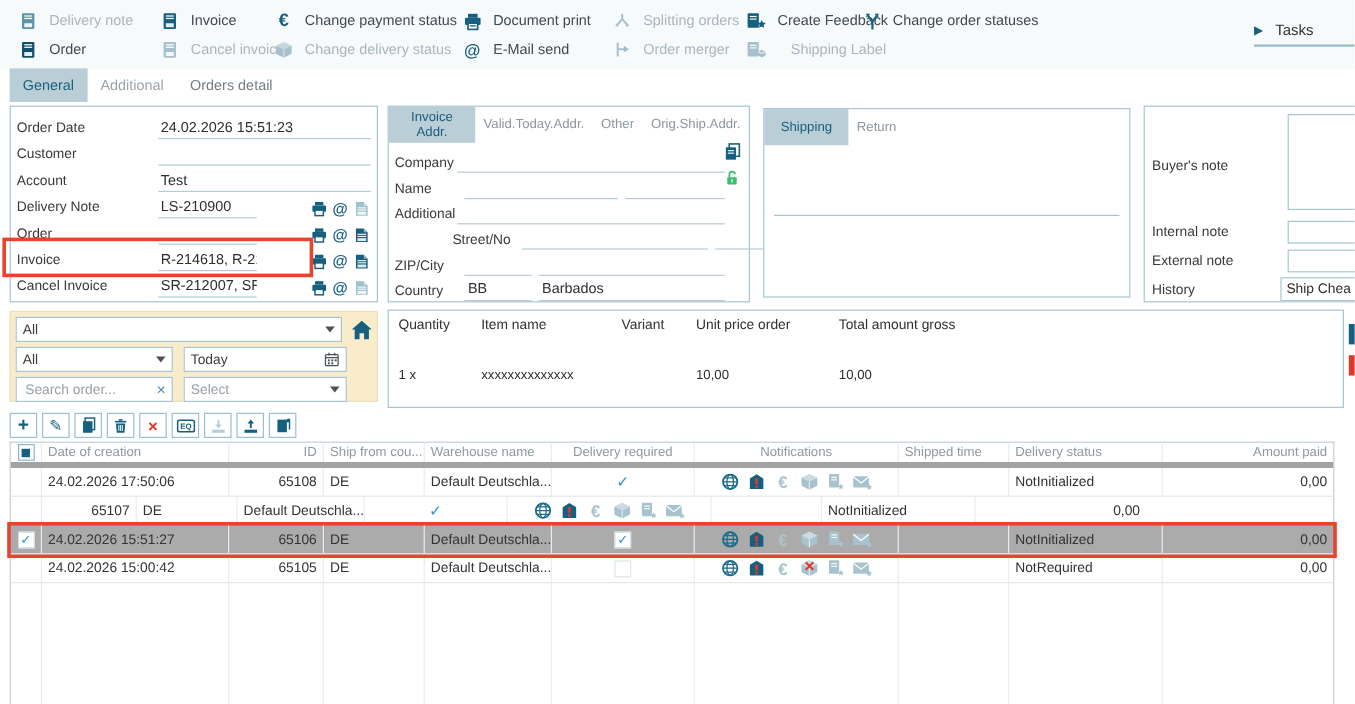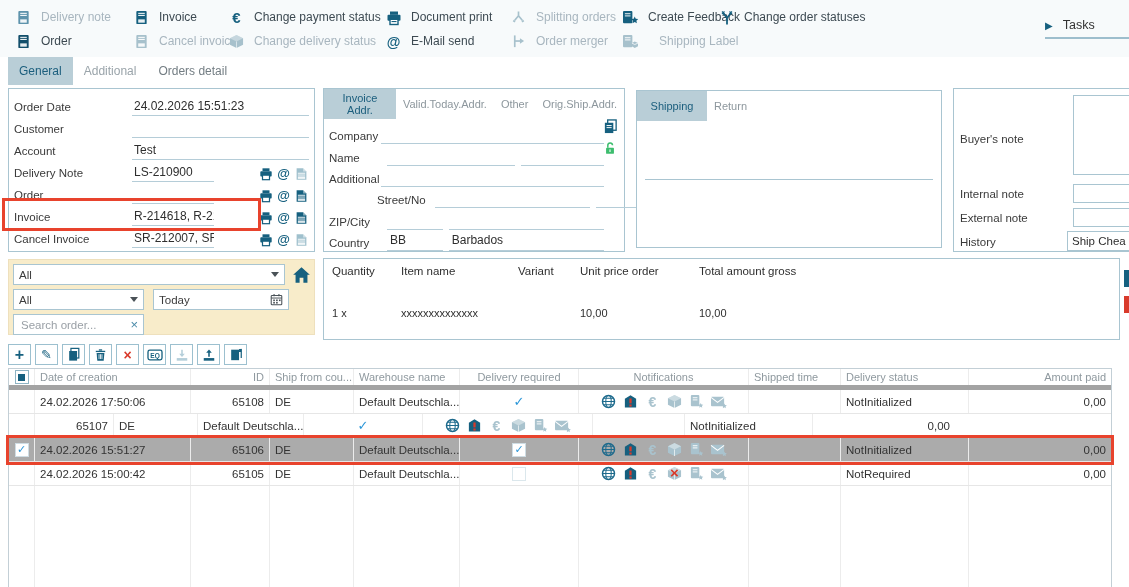--- a/index.html
+++ b/index.html
@@ -505,20 +505,24 @@
             <rect x="7.5" y="8" width="2" height="2" fill="#4a5257"></rect>
             <rect x="11" y="8" width="2" height="2" fill="#4a5257"></rect>
             <rect x="4" y="11" width="2" height="2" fill="#4a5257"></rect>
             <rect x="7.5" y="11" width="2" height="2" fill="#4a5257"></rect>
           </svg>
       </div>
       <div class="fld" style="left:4px;top:54px;width:131px;height:21px;">
         <input class="search-in" placeholder="Search order..." style="">
         <span class="clear-x">×</span>
       </div>
+      <div class="fld" style="left:144px;top:54px;width:136px;height:21px;">
+        <span class="txt ph">Select</span>
+        <span class="caret"></span>
+      </div>
     </div>
 
     <div class="actionbar" style="left:8px;top:259px;">
       <div class="abtn">
           <span class="plus">+</span>
         </div>
       <div class="abtn">
           <span class="pencil">✎</span>
         </div>
       <div class="abtn">

